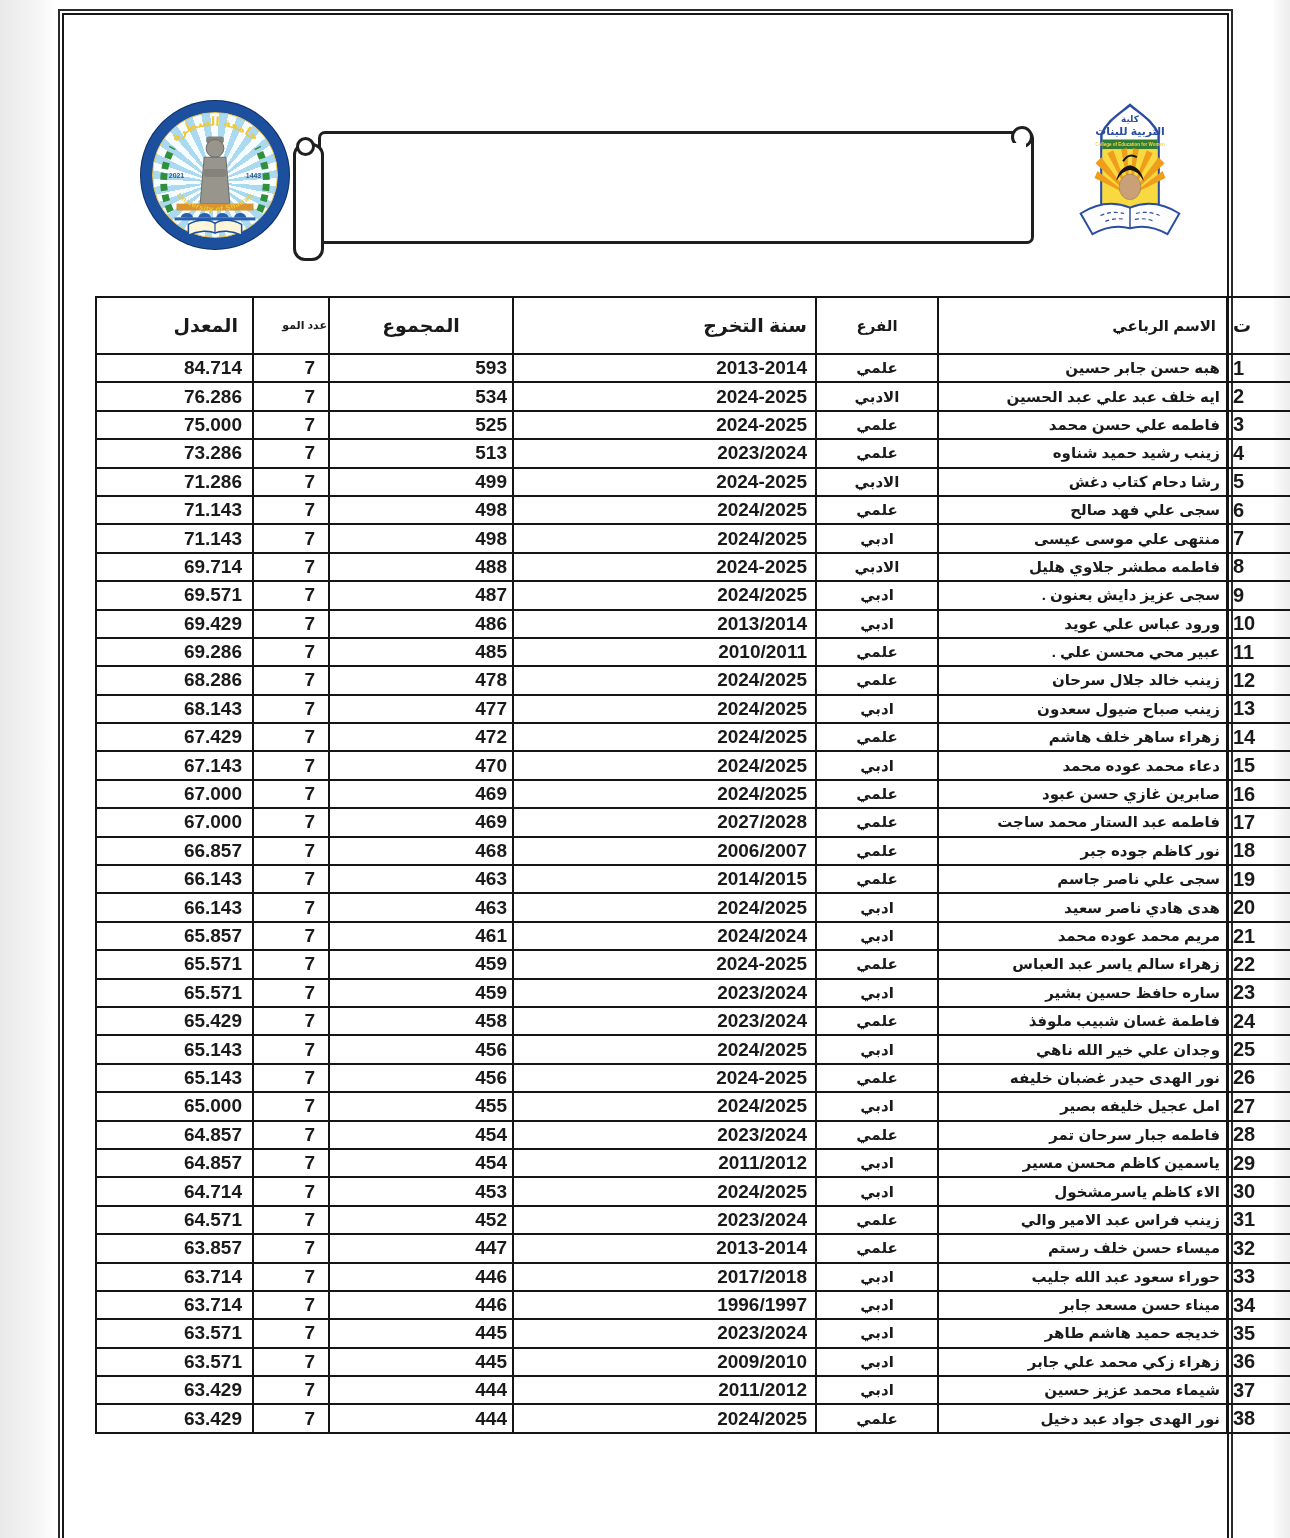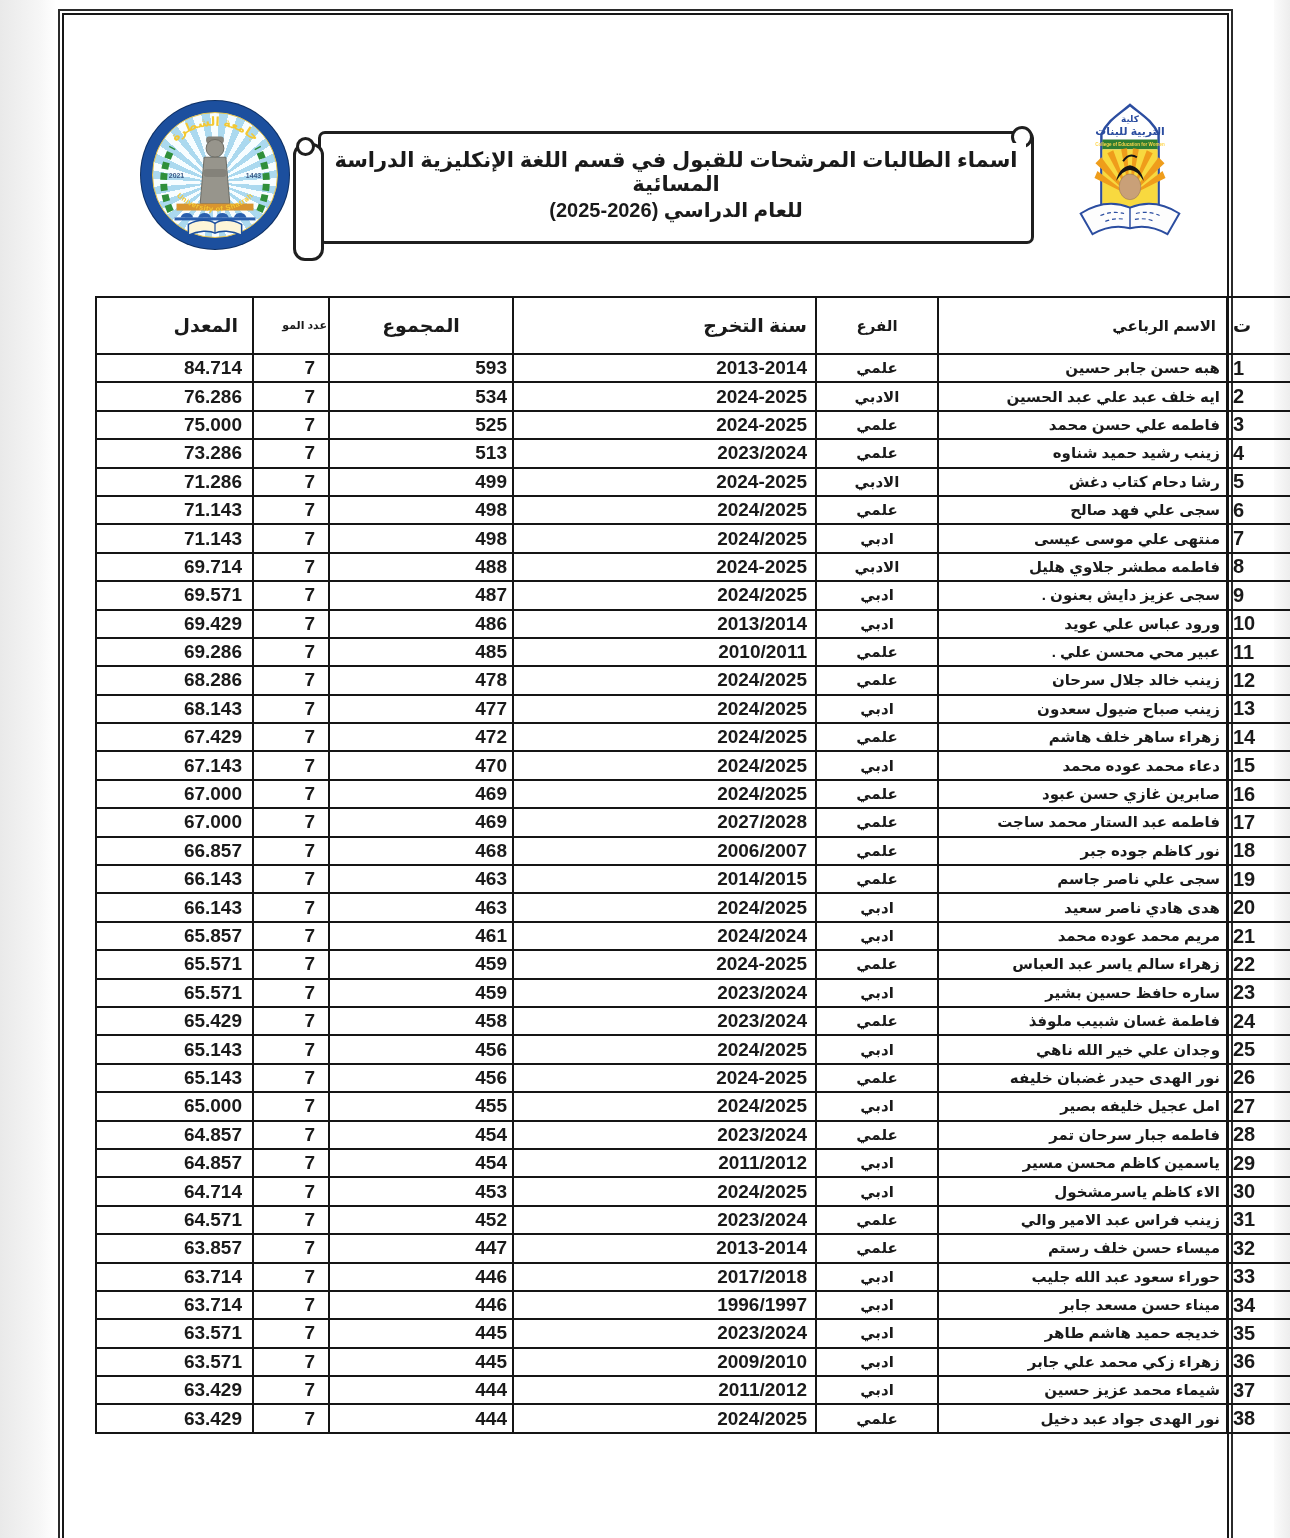--- a/index.html
+++ b/index.html
@@ -111,22 +111,20 @@
     <text font-size="12.5" font-weight="bold" fill="#f4c832">
       <textPath href="#arcTop" startOffset="50%" text-anchor="middle">جامعة الشطرة</textPath>
     </text>
     <text font-size="7.5" font-weight="bold" fill="#f4c832" letter-spacing="0.5">
       <textPath href="#arcBot" startOffset="50%" text-anchor="middle">University of Shatrah</textPath>
     </text>
   </svg>
 </div>
 
 <div class="banner">
-  <div class="t1" dir="rtl">اسماء الطالبات المرشحات للقبول في قسم اللغة الإنكليزية الدراسة المسائية</div>
-  <div class="t2" dir="rtl">للعام الدراسي (2026-2025)</div>
 </div>
 <div class="roll"></div>
 <div class="roll-tip"></div>
 <div class="curl"></div>
 
 <div class="college-logo">
   <svg viewBox="0 0 150 140">
 
     <path d="M75,3 C63,13 52,19 46,33 L46,111 L104,111 L104,33 C98,19 87,13 75,3 Z" fill="#ffffff" stroke="#2b4da0" stroke-width="2.5"></path>
     <text x="75" y="20" font-size="9" font-weight="bold" fill="#2b4da0" text-anchor="middle">كلية</text>

